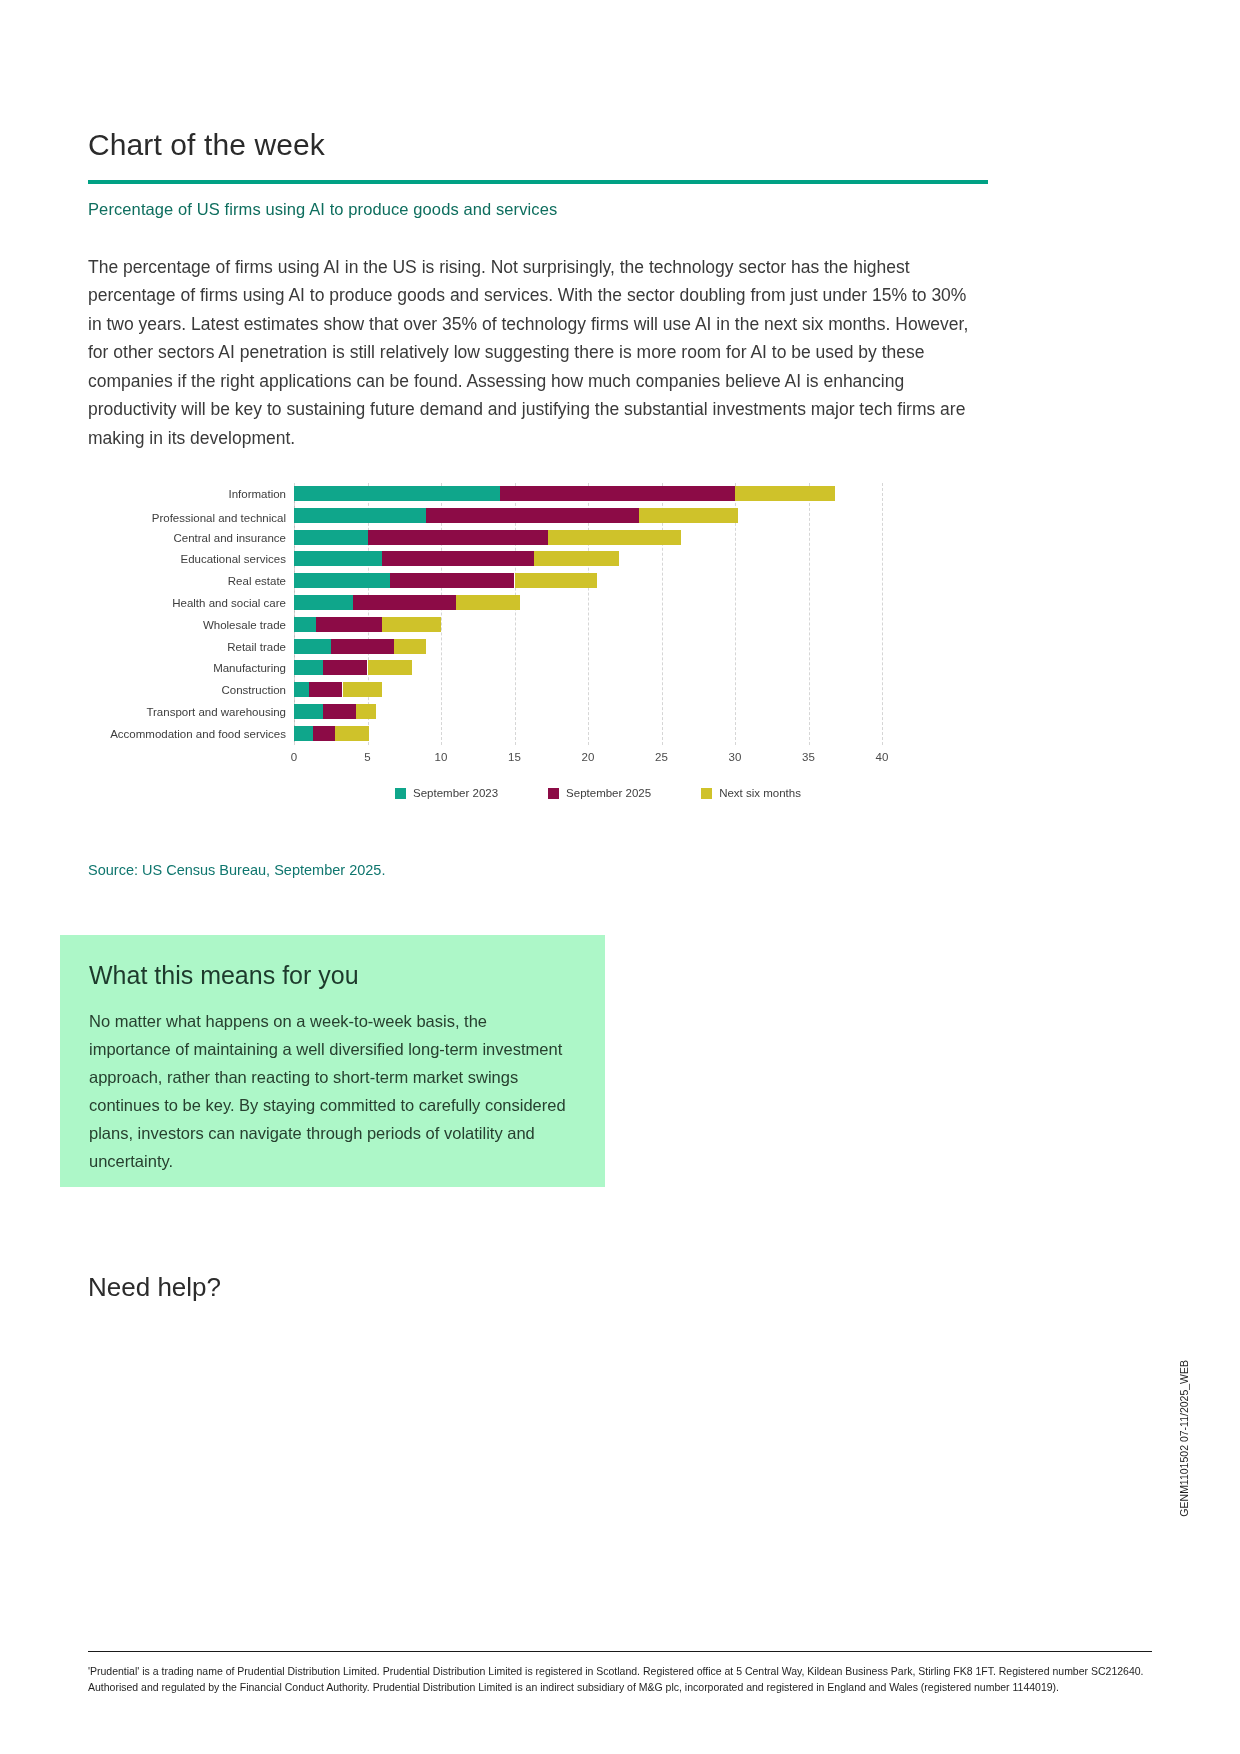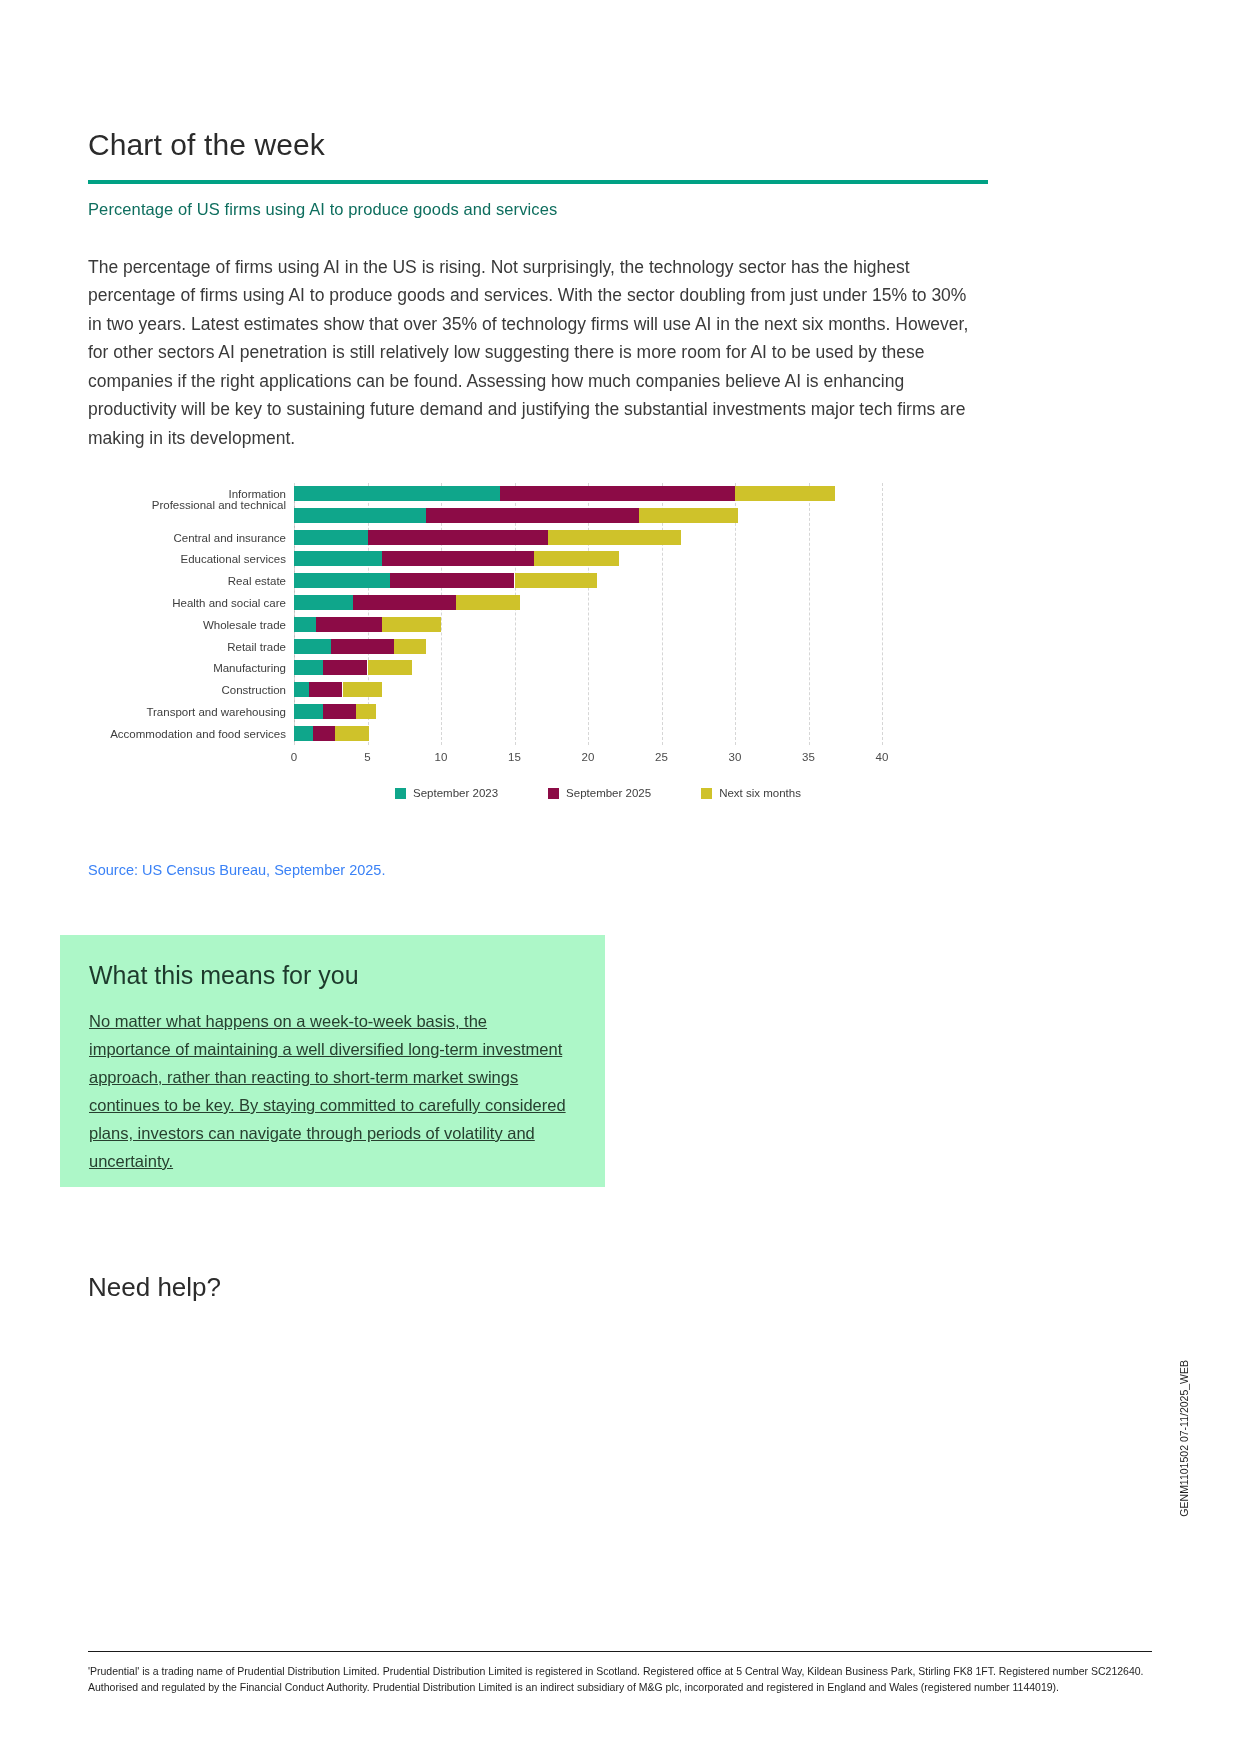--- a/index.html
+++ b/index.html
@@ -169,21 +169,21 @@
     width: 11px;
     height: 11px;
     display: inline-block;
   }
 
   .source {
     position: absolute;
     left: 88px;
     top: 862px;
     font-size: 14.5px;
-    color: #3b82f6;
+    color: #0f766e;
   }
 
   
   .callout {
     position: absolute;
     left: 60px;
     top: 935px;
     width: 545px;
     height: 252px;
     background: #adf7c8;
@@ -197,21 +197,20 @@
     color: #1d3a2c;
   }
   .callout-body {
     position: absolute;
     left: 29px;
     top: 72px;
     width: 480px;
     font-size: 16.5px;
     line-height: 28px;
     color: #27402f;
-    text-decoration: underline;
   }
 
   
   .needhelp-title {
     position: absolute;
     left: 88px;
     top: 1272px;
     font-size: 26px;
     font-weight: 400;
     color: #2b2b2b;
@@ -265,21 +264,21 @@
   <div class="rule"></div>
 
   <div class="section-heading">Percentage of US firms using AI to produce goods and services</div>
 
   <p class="intro">The percentage of firms using AI in the US is rising. Not surprisingly, the technology sector has the highest percentage of firms using AI to produce goods and services. With the sector doubling from just under 15% to 30% in two years. Latest estimates show that over 35% of technology firms will use AI in the next six months. However, for other sectors AI penetration is still relatively low suggesting there is more room for AI to be used by these companies if the right applications can be found. Assessing how much companies believe AI is enhancing productivity will be key to sustaining future demand and justifying the substantial investments major tech firms are making in its development.</p>
 
   <div class="chart-wrap">
     <div class="chart-area">
       <div class="cat-labels">
           <div class="cat-label" style="top: 0px;">Information</div>
-          <div class="cat-label" style="top: 11px; text-align: center;">Professional and technical</div>
+          <div class="cat-label" style="top: 24px; text-align: center;">Professional and technical</div>
           <div class="cat-label" style="top: 43.6px;">Central and insurance</div>
           <div class="cat-label" style="top: 65.4px;">Educational services</div>
           <div class="cat-label" style="top: 87.2px;">Real estate</div>
           <div class="cat-label" style="top: 109px;">Health and social care</div>
           <div class="cat-label" style="top: 130.8px;">Wholesale trade</div>
           <div class="cat-label" style="top: 152.6px;">Retail trade</div>
           <div class="cat-label" style="top: 174.4px;">Manufacturing</div>
           <div class="cat-label" style="top: 196.2px;">Construction</div>
           <div class="cat-label" style="top: 218px;">Transport and warehousing</div>
           <div class="cat-label" style="top: 239.8px;">Accommodation and food services</div>

